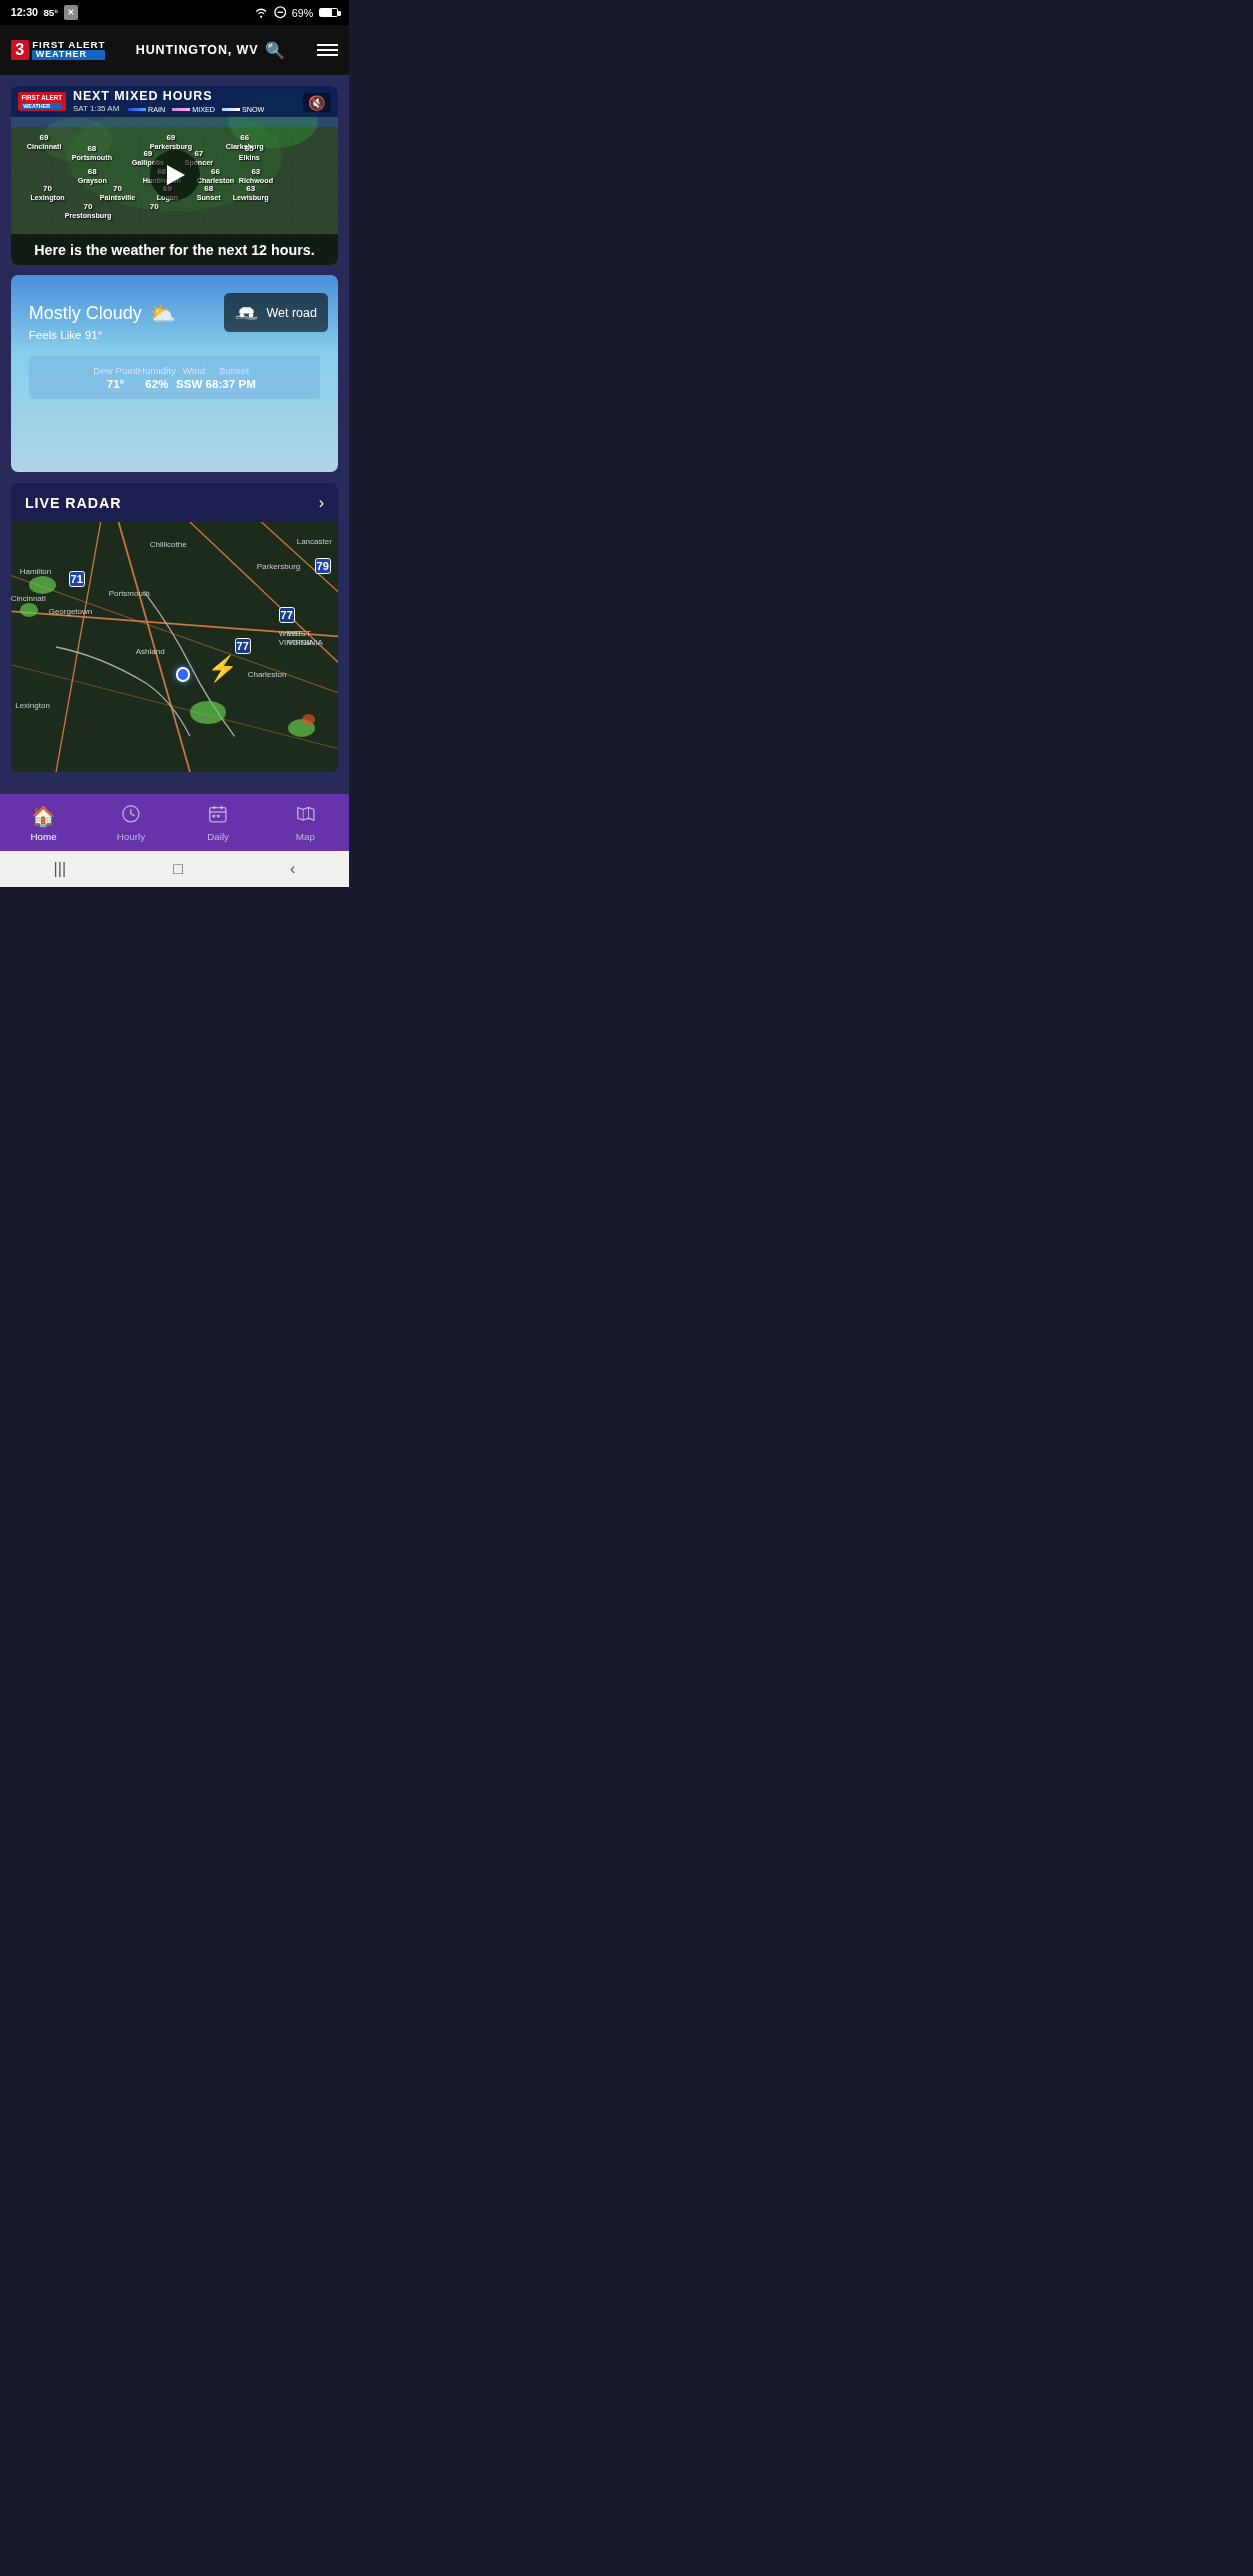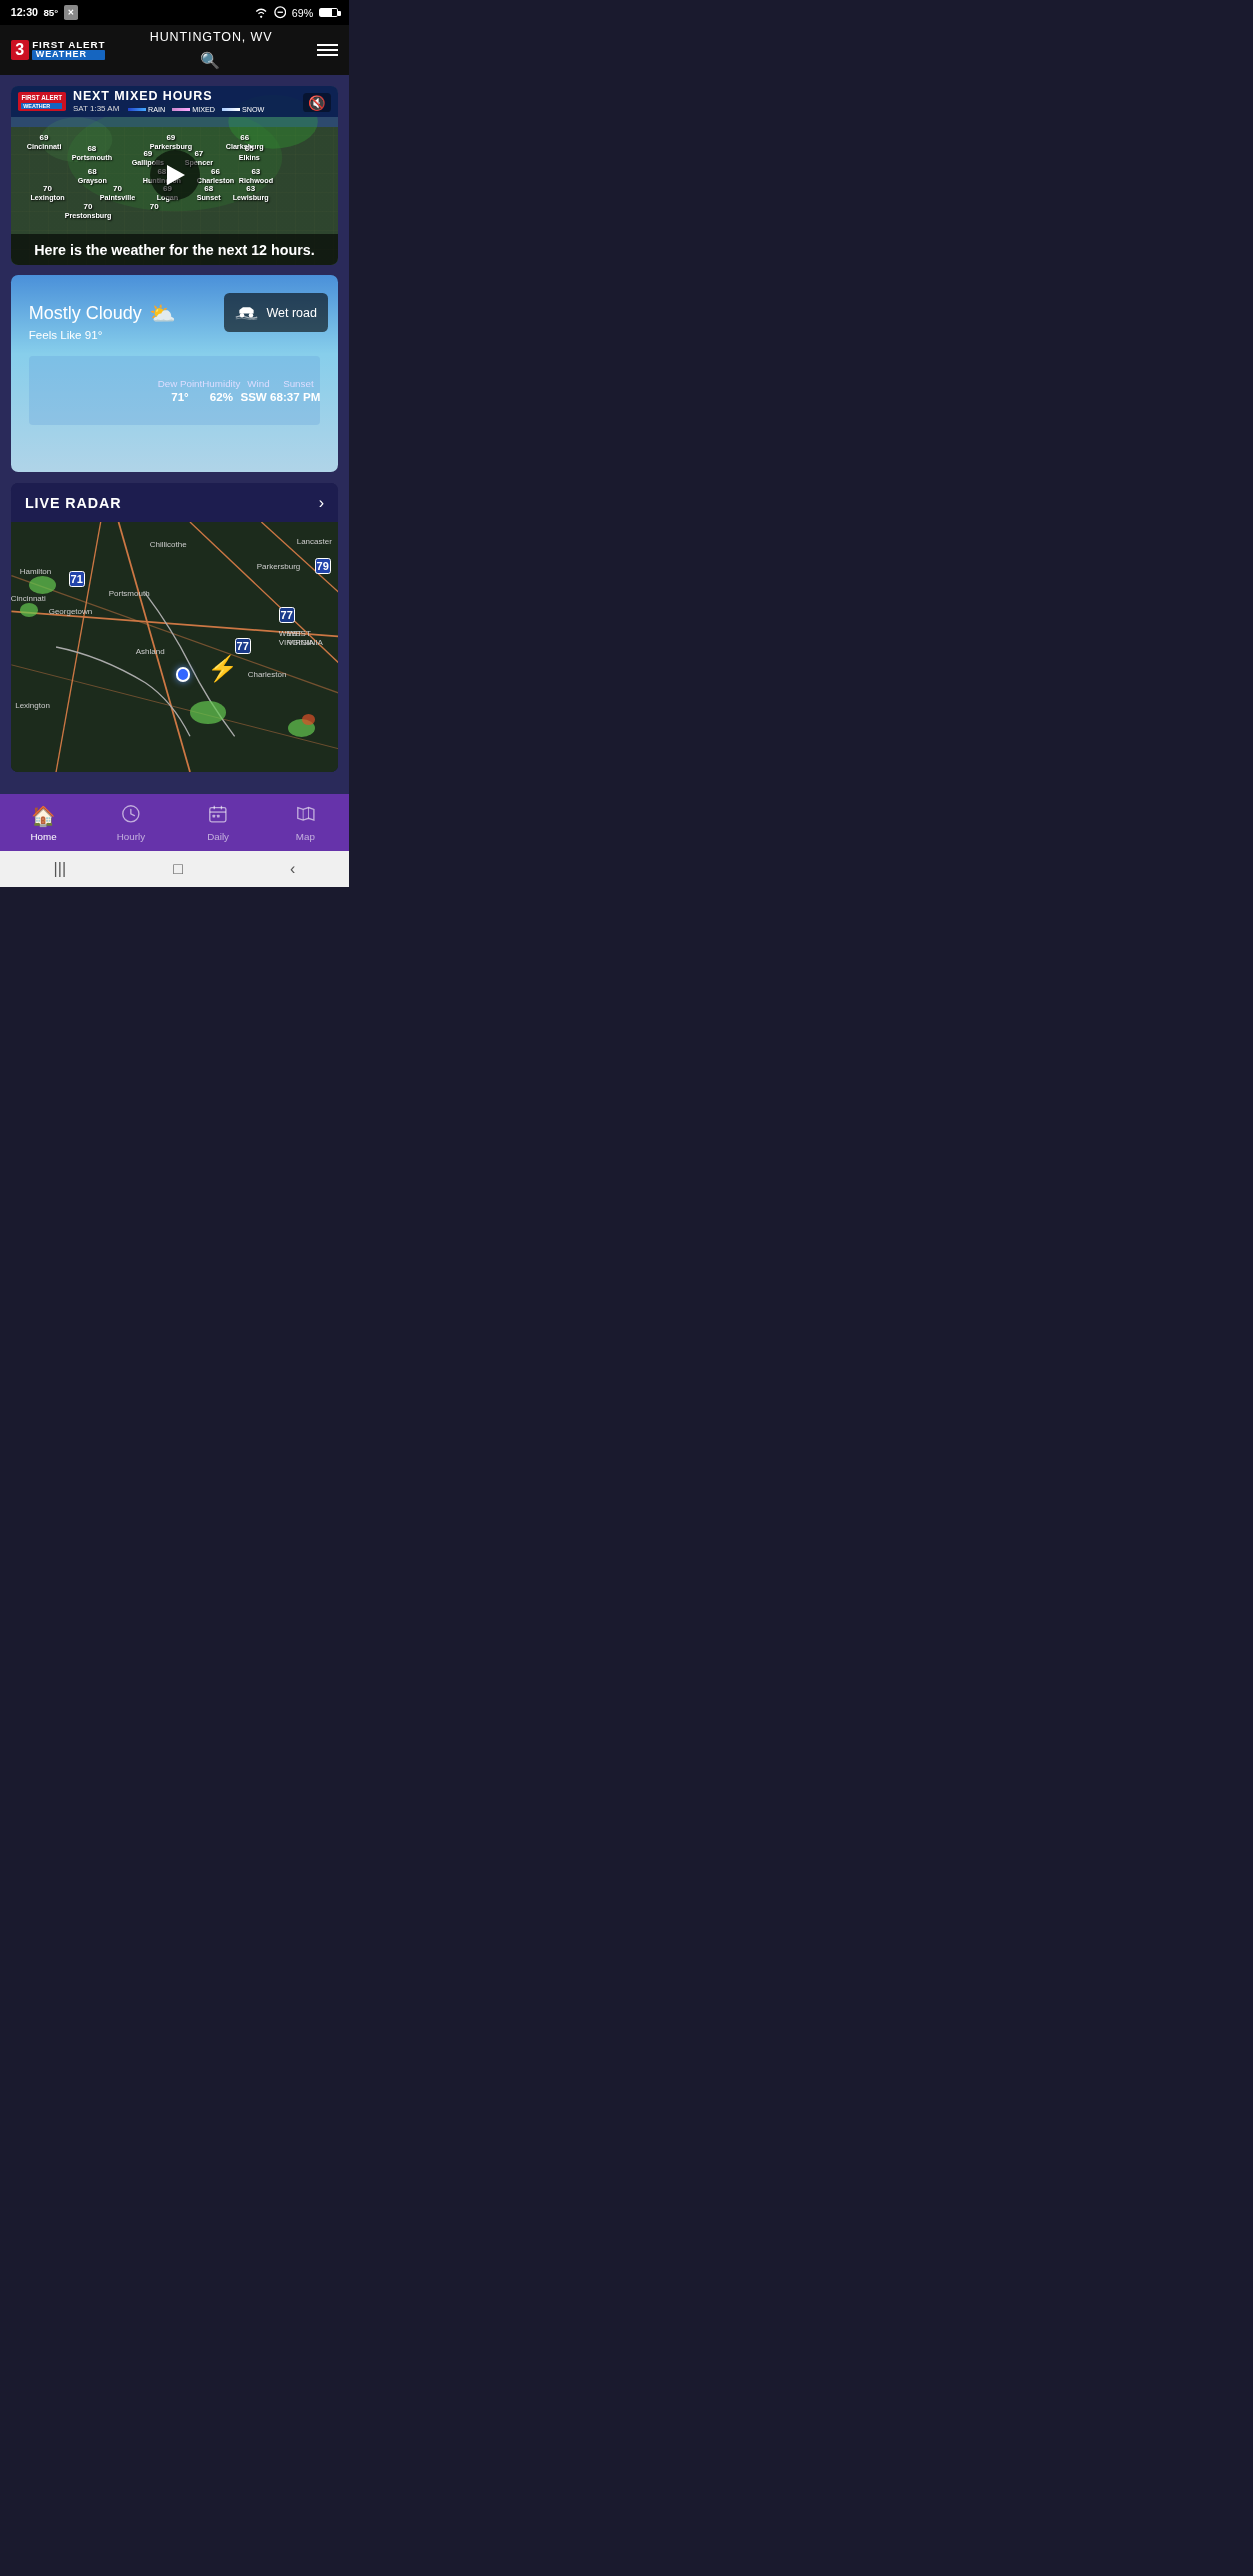--- a/index.html
+++ b/index.html
@@ -91,26 +91,25 @@
       color: #fff;
       font-size: 9px;
       font-weight: bold;
       padding: 0.9px 3.6px;
       border-radius: 0.9px;
       letter-spacing: 0.9px;
     }
     .header-location {
       color: #fff;
       font-size: 12.5px;
-      font-weight: normal;
+      font-weight: bold;
       letter-spacing: 0.9px;
       display: flex;
       align-items: center;
       gap: 7.2px;
-      flex-direction: column;
     }
     .search-icon-header {
       color: #fff;
       font-size: 16px;
     }
     .menu-icon {
       color: #fff;
       font-size: 18px;
       display: flex;
       flex-direction: column;
@@ -312,25 +311,25 @@
     .cloud-icon-img {
       font-size: 21.5px;
     }
     .feels-like {
       color: #fff;
       font-size: 11.6px;
       margin-top: 1.8px;
     }
     .weather-stats {
       display: flex;
-      justify-content: flex-end;
+      justify-content: center;
       margin-top: 14.3px;
       background: rgba(100,160,220,0.3);
       border-radius: 4px;
-      padding: 22px 0;
+      padding: 9px 0;
     }
     .stat-item {
       text-align: center;
     }
     .stat-label {
       color: #ddf;
       font-size: 9.8px;
     }
     .stat-value {
       color: #fff;

